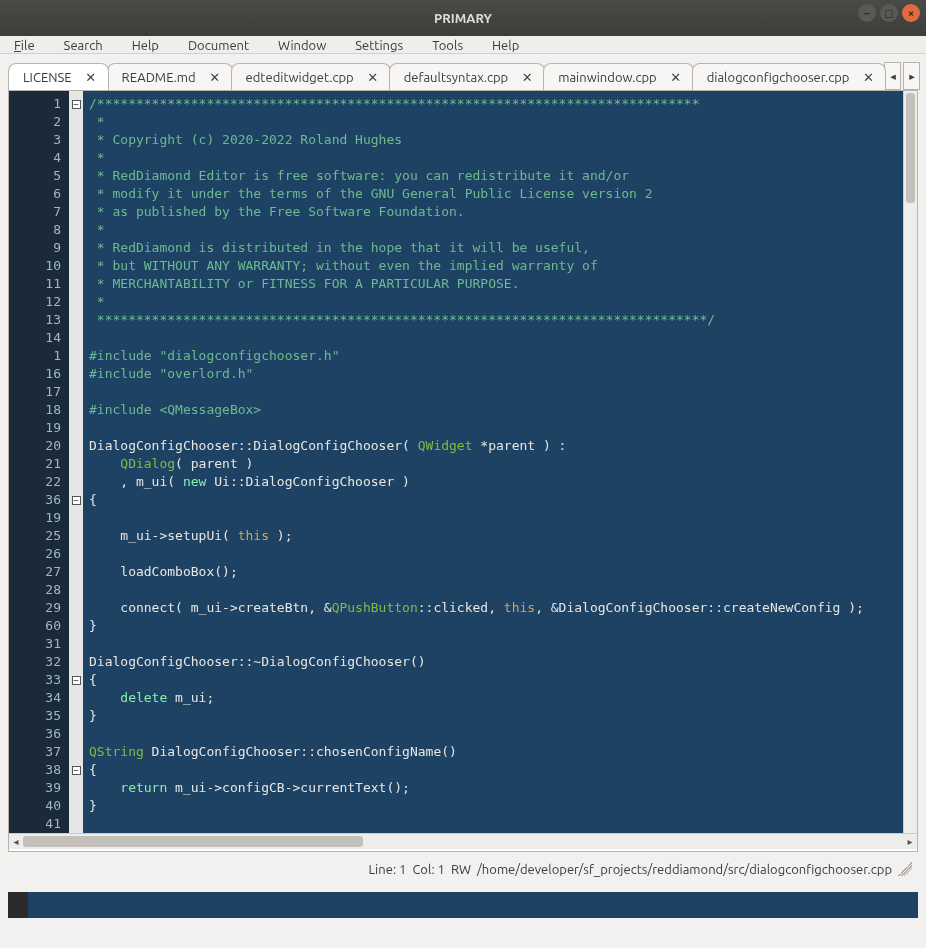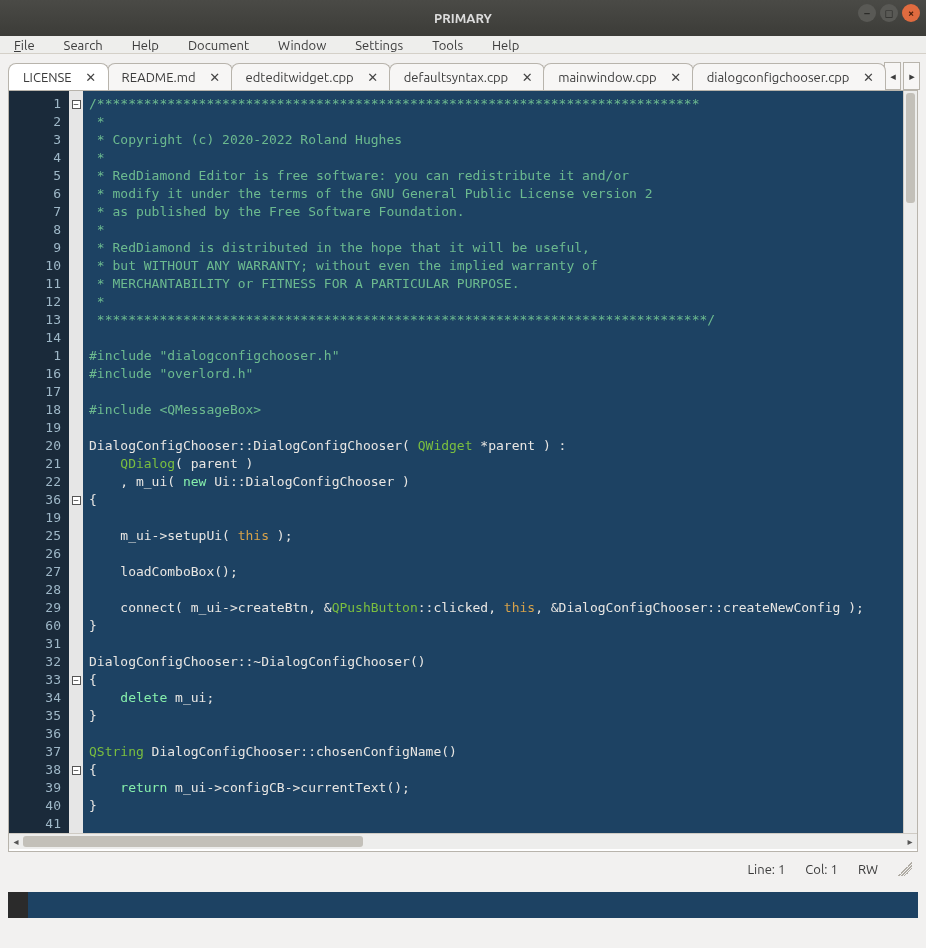--- a/index.html
+++ b/index.html
@@ -209,21 +209,21 @@
 
 .statusbar {
   height: 26px;
   margin: 4px 8px 0 8px;
   display: flex;
   align-items: center;
   justify-content: flex-end;
   font-size: 13px;
   color: #3c3c3c;
   padding: 0 6px;
-  gap: 20px;
+  gap: 6px;
 }
 .statusbar .grip {
   width: 14px; height: 14px;
   background:
     linear-gradient(135deg, transparent 50%, #b0aca4 50%, #b0aca4 55%, transparent 55%),
     linear-gradient(135deg, transparent 60%, #b0aca4 60%, #b0aca4 65%, transparent 65%),
     linear-gradient(135deg, transparent 70%, #b0aca4 70%, #b0aca4 75%, transparent 75%);
 }
 
 
@@ -410,19 +410,20 @@
 <div class="statusbar">
   <span>
     <span>Line:</span>
     <span>1</span>
   </span>
   <span>
     <span>Col:</span>
     <span>1</span>
   </span>
   <span>RW</span>
+  <span>/home/developer/sf_projects/reddiamond/src/dialogconfigchooser.cpp</span>
   <span class="grip"></span>
 </div>
 
 <div class="cmdbar">
   <div class="cursor-block"></div>
   <div class="cmd-input"></div>
 </div>
 
 </body></html>

